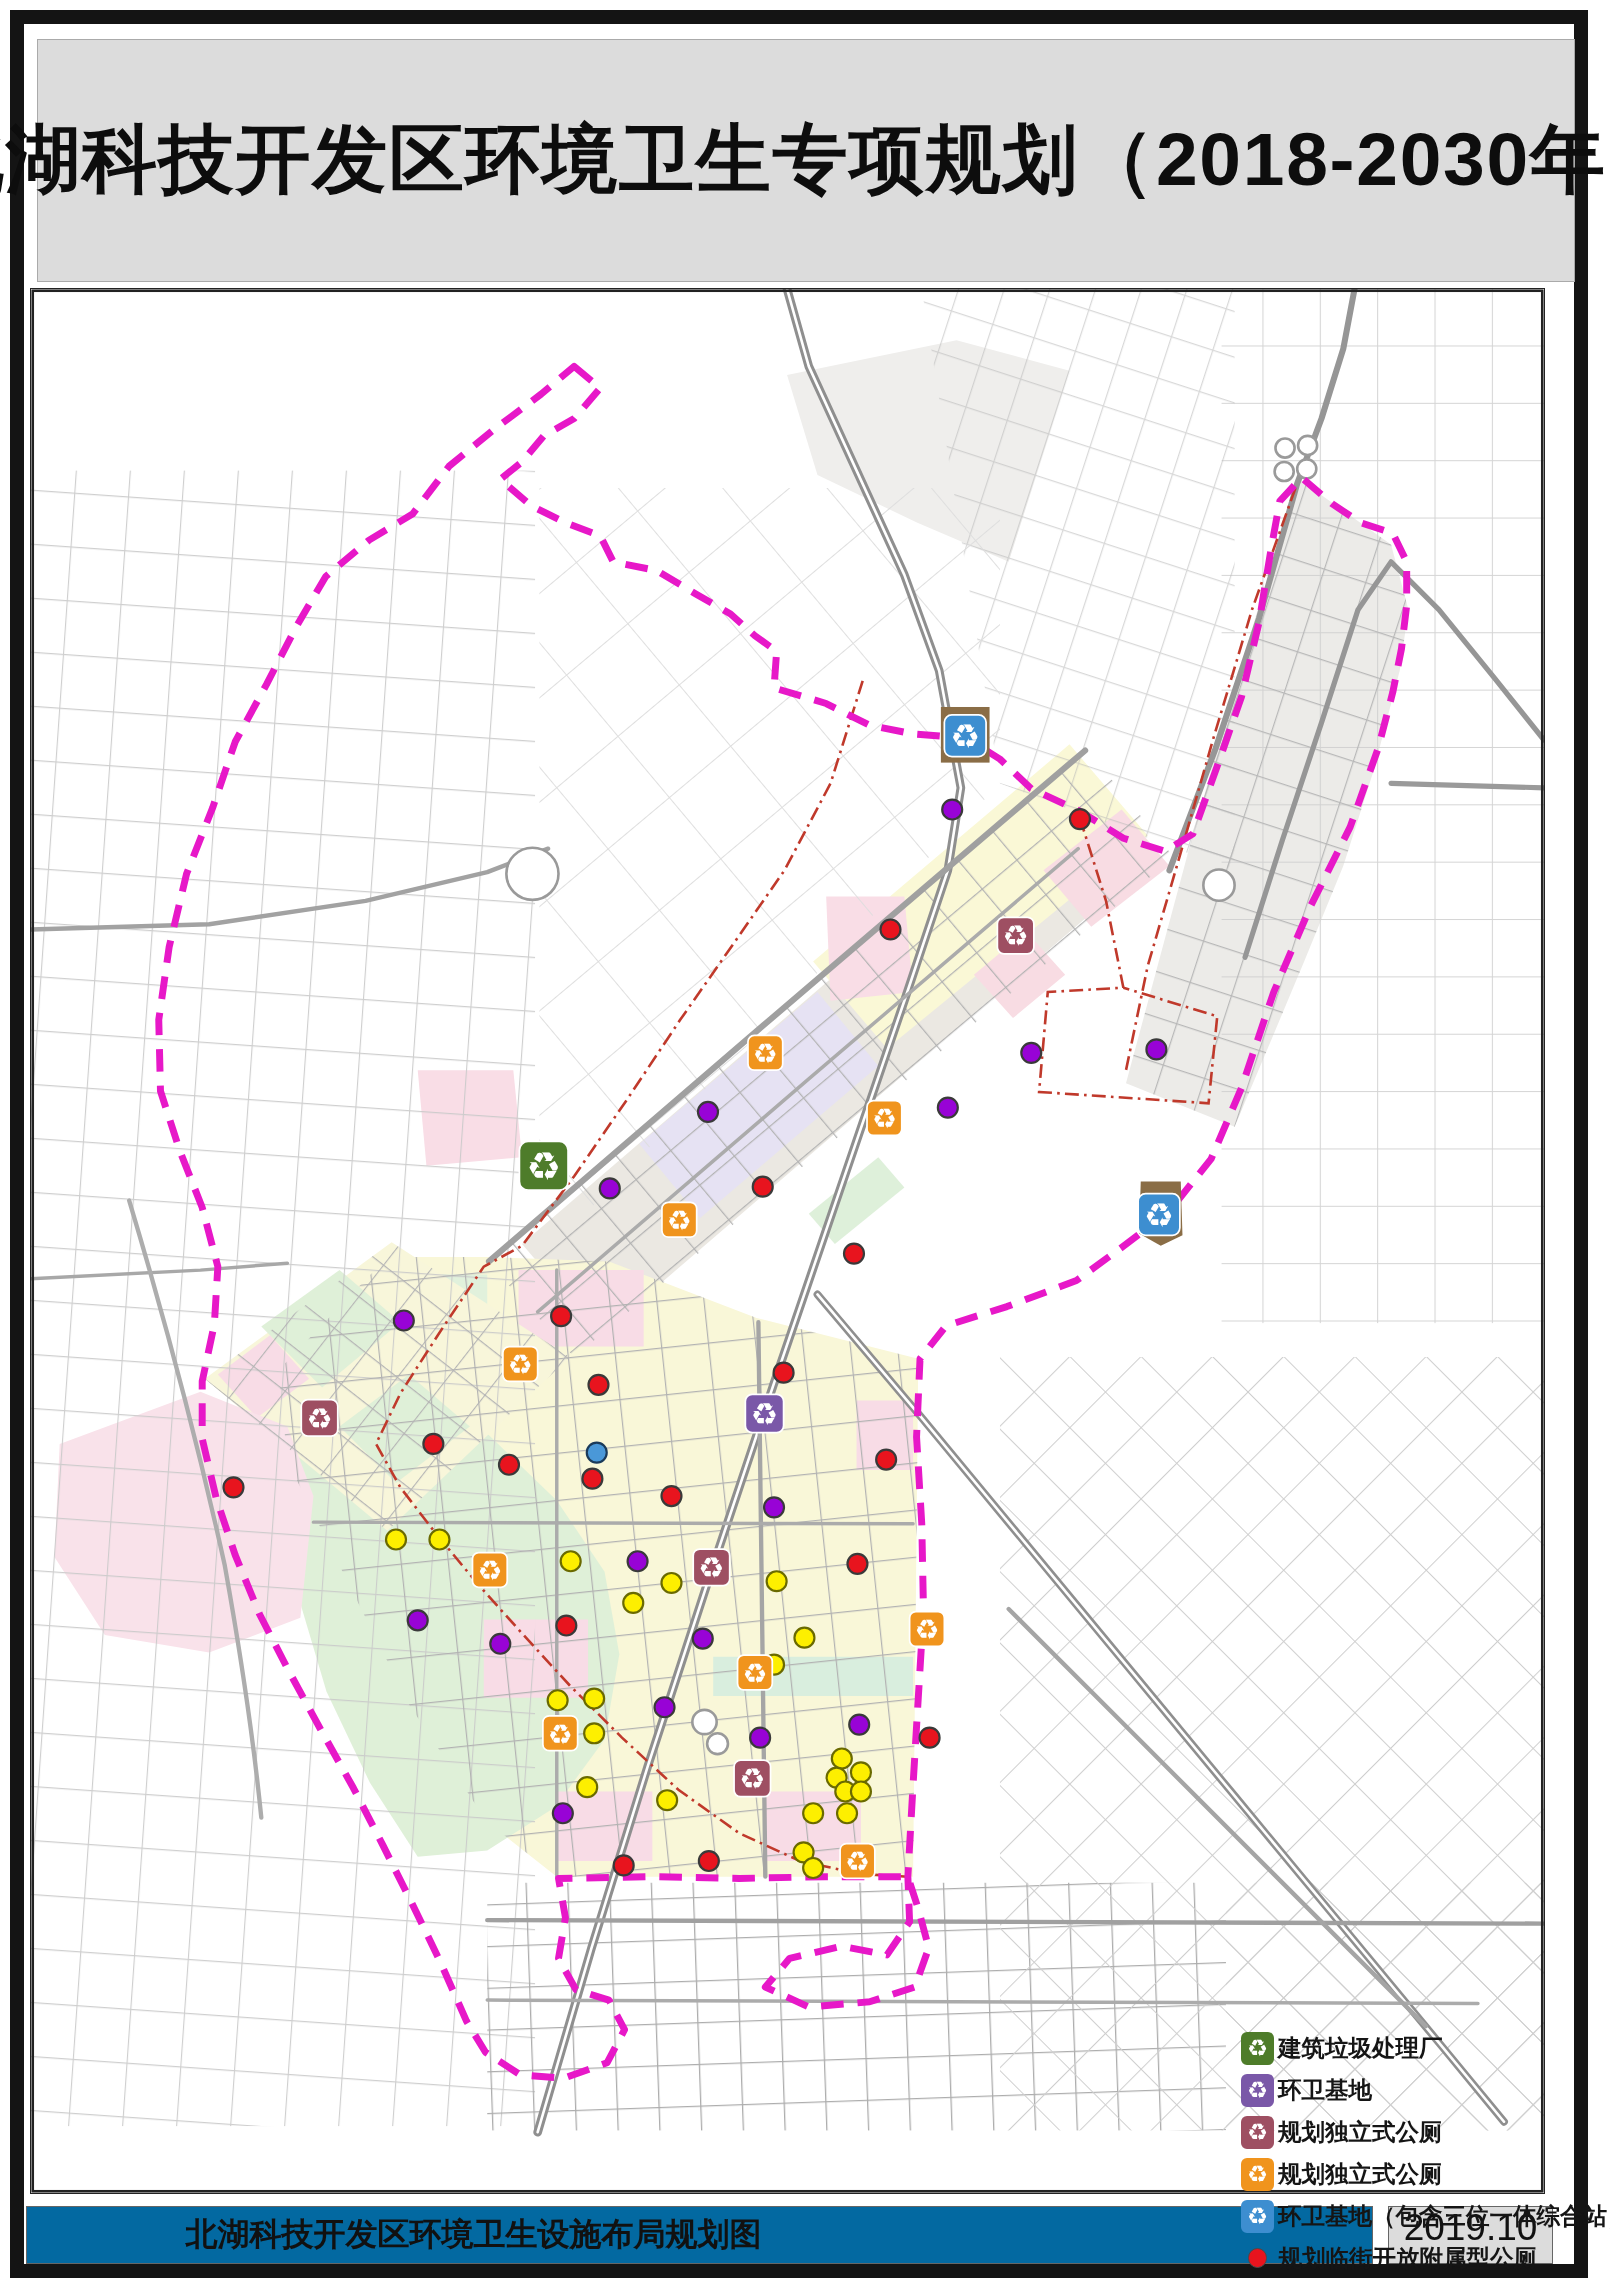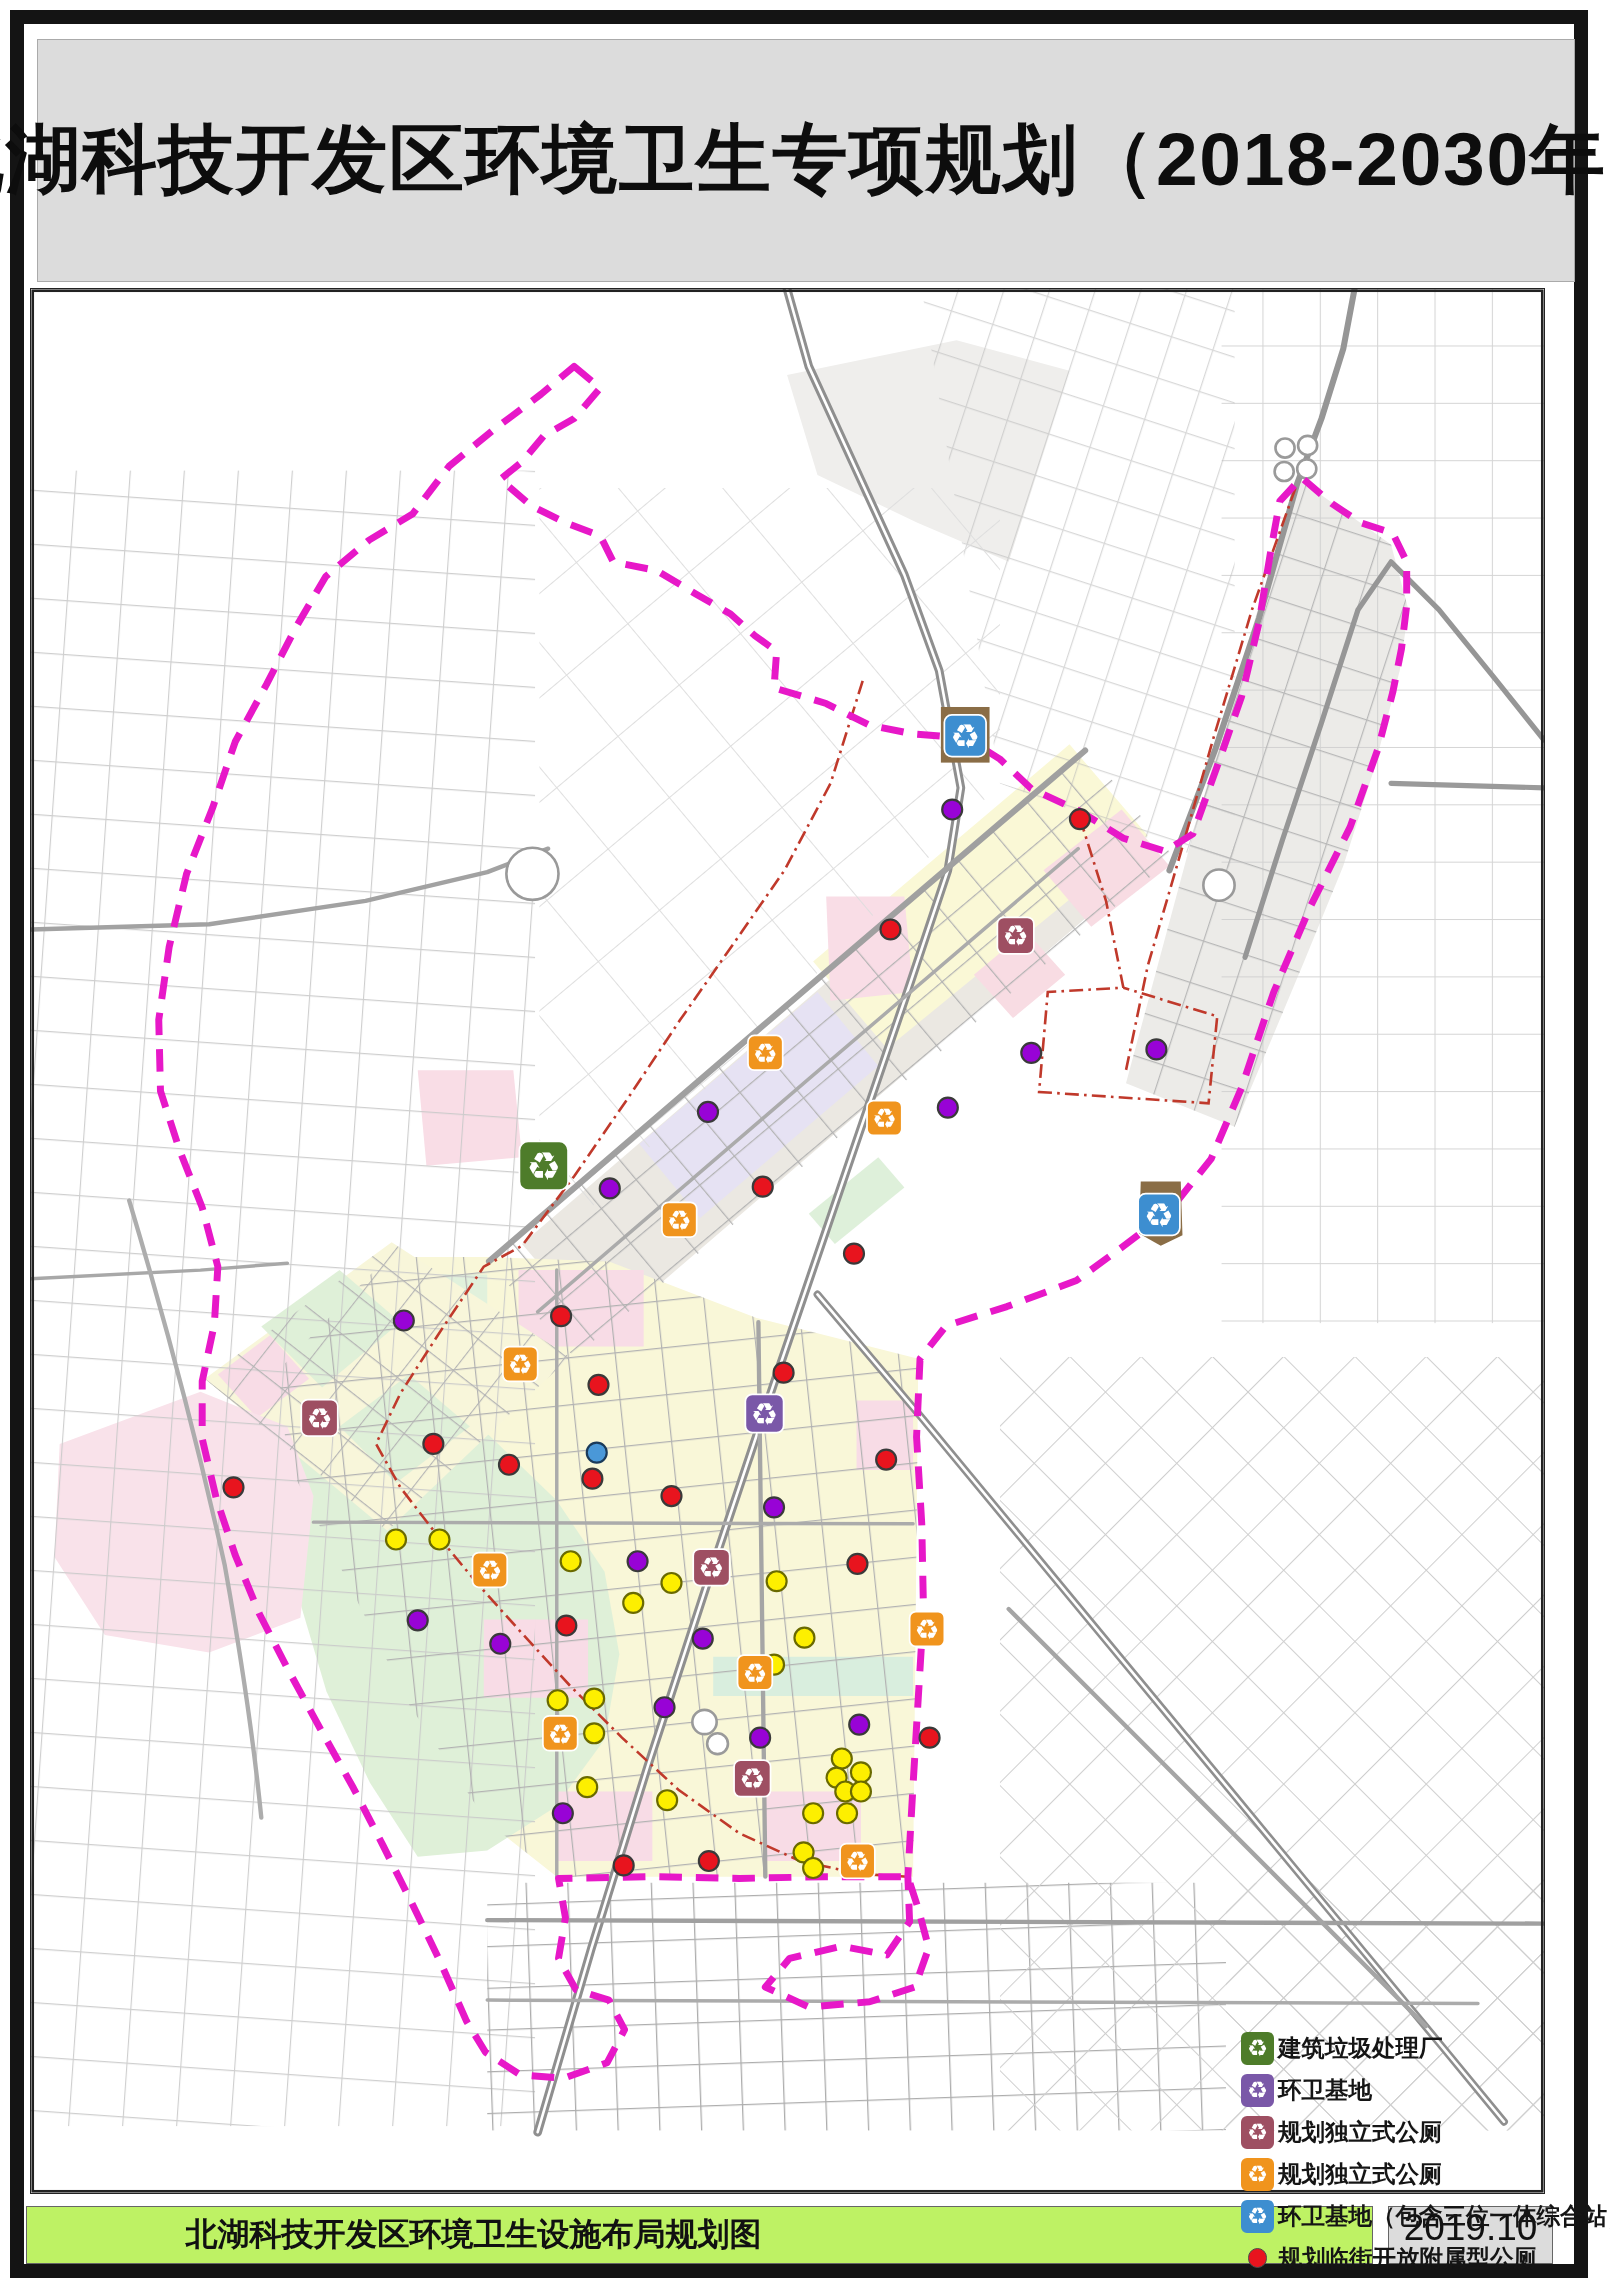--- a/index.html
+++ b/index.html
@@ -14,21 +14,21 @@
   #map-wrap{position:absolute;left:30px;top:288px;width:1513px;height:1904px;background:#fff;border:1.7px solid #222;}
   #map-svg{position:absolute;left:0;top:0;width:100%;height:100%;}
   
   #legend{position:absolute;left:1210px;top:1738px;width:365px;z-index:5;}
   .legend-row{display:flex;align-items:center;height:42px;}
   .sw-icon{width:33px;height:33px;border-radius:6px;color:#fff;font-size:23.5px;line-height:33px;
            text-align:center;flex:0 0 33px;font-family:"DejaVu Sans",sans-serif;}
   .sw-dot{width:17.4px;height:17.4px;border-radius:50%;border:1.7px solid #4a4a4a;flex:0 0 17.4px;margin-left:7px;margin-right:7px;}
   .legend-label{font-size:23.5px;font-weight:600;color:#151515;margin-left:4px;white-space:nowrap;}
   
-  #caption-box{position:absolute;left:26px;top:2206px;width:1345px;height:56px;background:#bef264;
+  #caption-box{position:absolute;left:26px;top:2206px;width:1345px;height:56px;background:#0369a1;
                border:1.7px solid #666;display:flex;align-items:center;justify-content:center;}
   #caption-text{font-size:32px;font-weight:700;color:#111;padding-right:452px;white-space:nowrap;}
   #date-box{position:absolute;left:1388px;top:2206px;width:163px;height:56px;background:#dcdcdc;
             border:1.7px solid #666;display:flex;align-items:flex-start;justify-content:center;}
   #date-text{font-size:37px;font-weight:500;color:#111;}
 </style>
 </head>
 <body>
 
 <div id="page">

